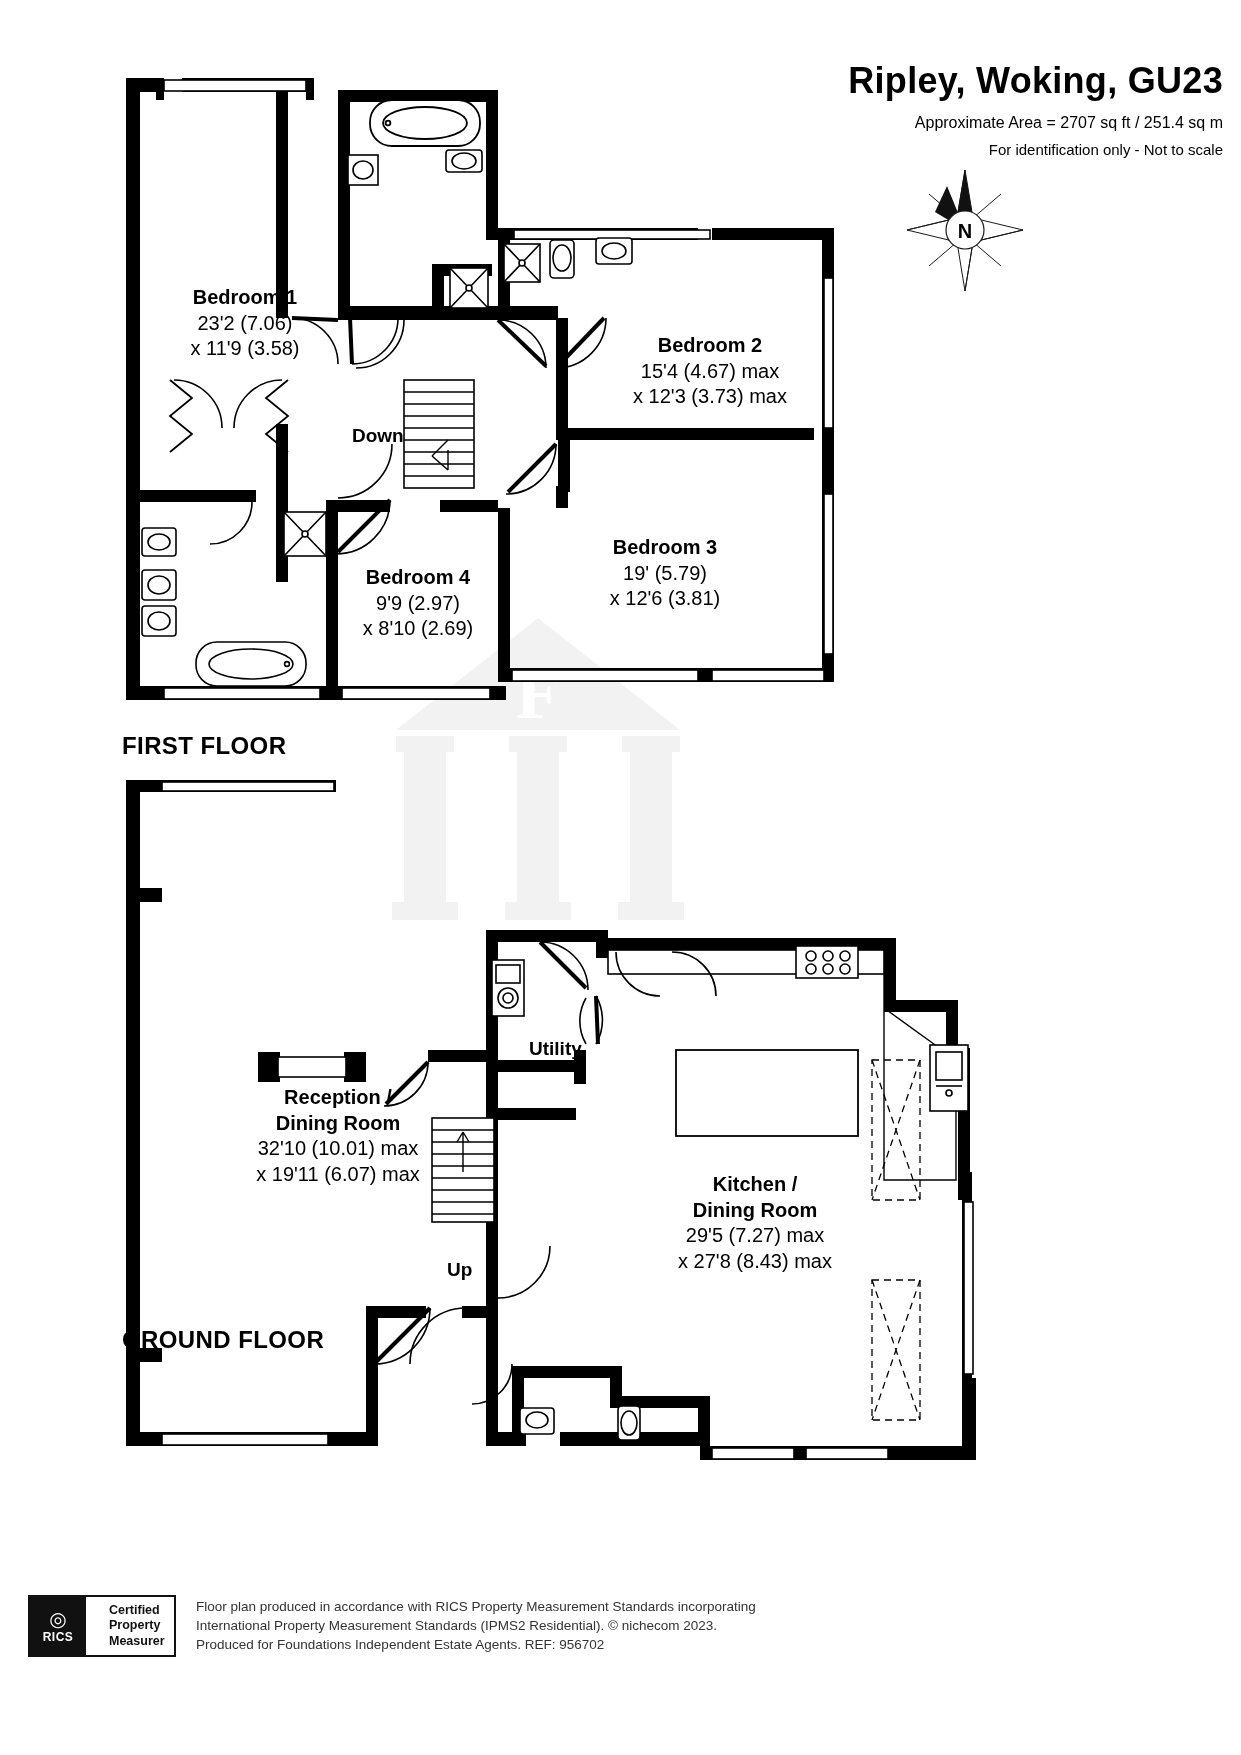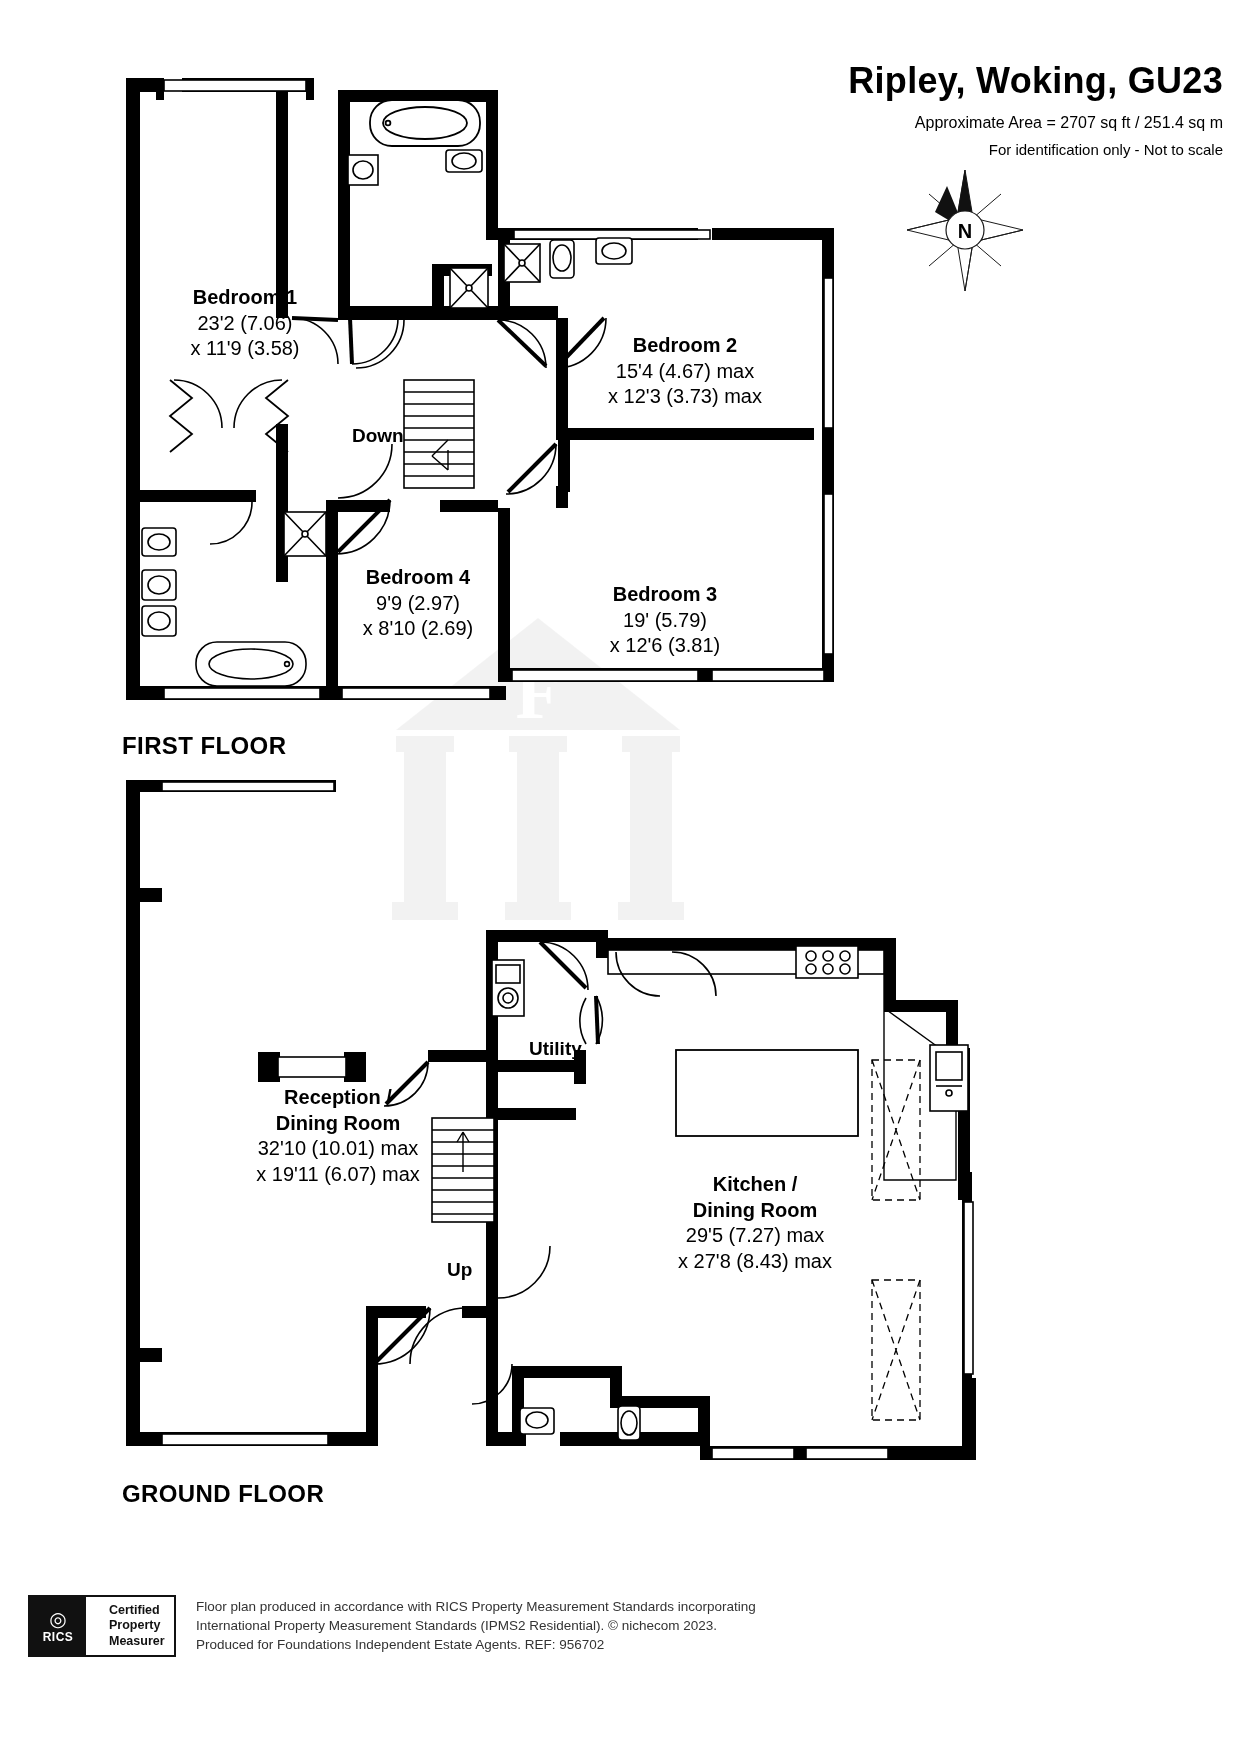--- a/index.html
+++ b/index.html
@@ -212,27 +212,27 @@
   </g>
 </svg>
 </div>
 
 <div class="room" style="left:130px;top:285px;width:230px;">
   <div class="nm">Bedroom 1</div>
   <div class="dim">23'2 (7.06)</div>
   <div class="dim">x 11'9 (3.58)</div>
 </div>
 
-<div class="room" style="left:565px;top:333px;width:240px;">
+<div class="room" style="left:590px;top:333px;width:240px;">
   <div class="nm">Bedroom 2</div>
   <div class="dim">15'4 (4.67) max</div>
   <div class="dim">x 12'3 (3.73) max</div>
 </div>
 
-<div class="room" style="left:545px;top:535px;width:240px;margin-top:47px;">
+<div class="room" style="left:545px;top:535px;width:240px;">
   <div class="nm">Bedroom 3</div>
   <div class="dim">19' (5.79)</div>
   <div class="dim">x 12'6 (3.81)</div>
 </div>
 
 <div class="room" style="left:308px;top:565px;width:220px;">
   <div class="nm">Bedroom 4</div>
   <div class="dim">9'9 (2.97)</div>
   <div class="dim">x 8'10 (2.69)</div>
 </div>
@@ -389,21 +389,21 @@
   <div class="nm">Kitchen /</div>
   <div class="nm">Dining Room</div>
   <div class="dim">29'5 (7.27) max</div>
   <div class="dim">x 27'8 (8.43) max</div>
 </div>
 
 <div class="stair-lbl" style="left:529px;top:998px;">Utility</div>
 
 <div class="stair-lbl" style="left:447px;top:1219px;">Up</div>
 
-<div class="floor-caption abs" style="left:122px;top:1480px;">GROUND FLOOR</div>
+<div class="floor-caption abs" style="left:122px;top:1326px;">GROUND FLOOR</div>
 
 <div id="footer">
   <div id="rics">
     <div class="logo">
       <span class="mark">◎</span>
       <span class="txt">RICS</span>
     </div>
     <div class="cap">
       <div>Certified</div>
       <div>Property</div>

